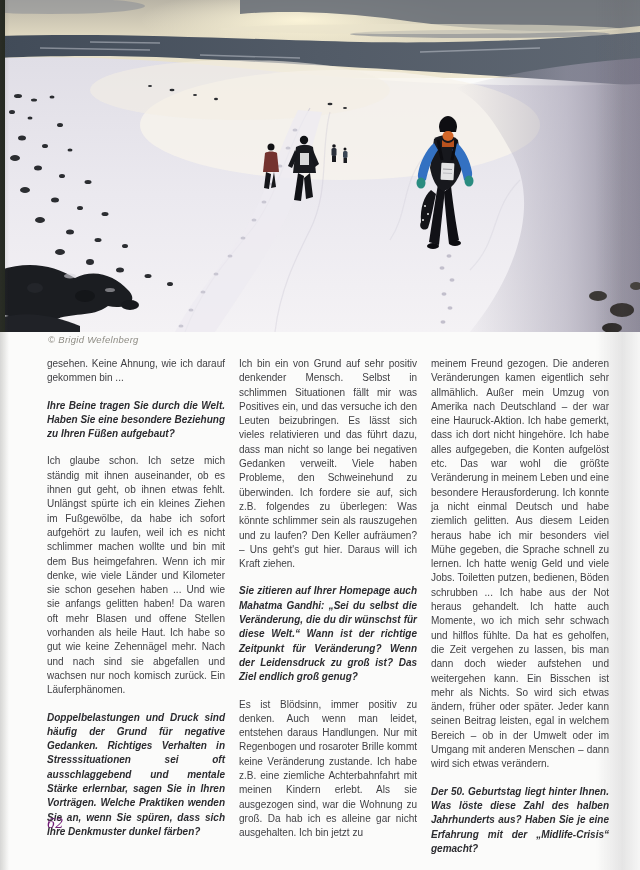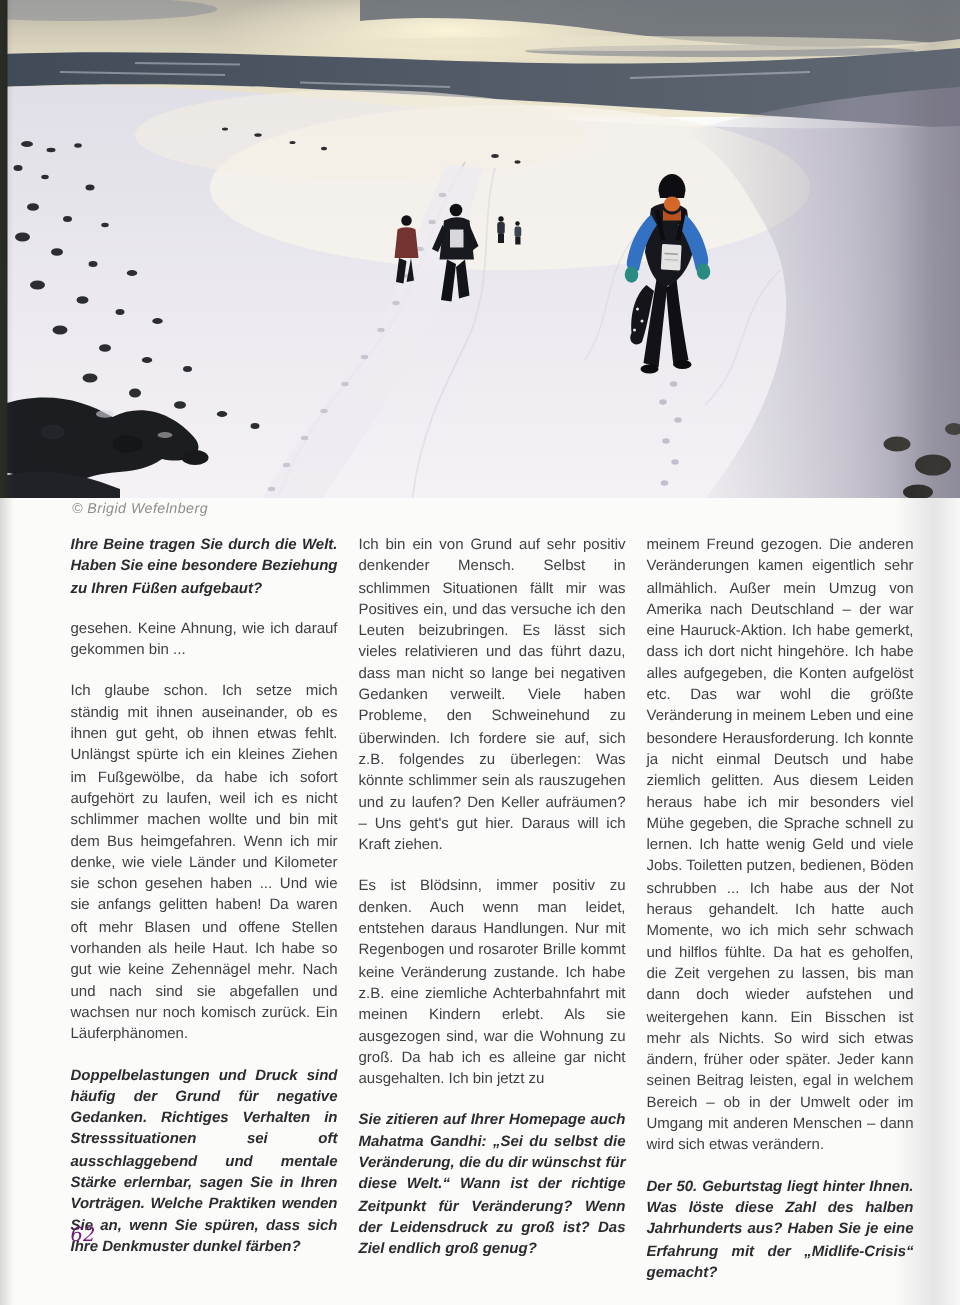--- a/index.html
+++ b/index.html
@@ -218,29 +218,29 @@
       </g>
 
       <rect x="0" y="0" width="5" height="332" fill="#23271f"></rect>
     </svg>
   </figure>
 
   <div class="credit">© Brigid Wefelnberg</div>
 
   <main class="columns">
     <div class="col">
+      <p class="para">gesehen. Keine Ahnung, wie ich darauf gekommen bin ...</p>
       <p class="para question">Ihre Beine tragen Sie durch die Welt. Haben Sie eine besondere Beziehung zu Ihren Füßen aufgebaut?</p>
-      <p class="para">gesehen. Keine Ahnung, wie ich darauf gekommen bin ...</p>
       <p class="para">Ich glaube schon. Ich setze mich ständig mit ihnen auseinander, ob es ihnen gut geht, ob ihnen etwas fehlt. Unlängst spürte ich ein kleines Ziehen im Fußgewölbe, da habe ich sofort aufgehört zu laufen, weil ich es nicht schlimmer machen wollte und bin mit dem Bus heimgefahren. Wenn ich mir denke, wie viele Länder und Kilometer sie schon gesehen haben ... Und wie sie anfangs gelitten haben! Da waren oft mehr Blasen und offene Stellen vorhanden als heile Haut. Ich habe so gut wie keine Zehennägel mehr. Nach und nach sind sie abgefallen und wachsen nur noch komisch zurück. Ein Läuferphänomen.</p>
       <p class="para question">Doppelbelastungen und Druck sind häufig der Grund für negative Gedanken. Richtiges Verhalten in Stresssituationen sei oft ausschlaggebend und mentale Stärke erlernbar, sagen Sie in Ihren Vorträgen. Welche Praktiken wenden Sie an, wenn Sie spüren, dass sich Ihre Denkmuster dunkel färben?</p>
     </div>
     <div class="col">
       <p class="para">Ich bin ein von Grund auf sehr positiv denkender Mensch. Selbst in schlimmen Situationen fällt mir was Positives ein, und das versuche ich den Leuten beizubringen. Es lässt sich vieles relativieren und das führt dazu, dass man nicht so lange bei negativen Gedanken verweilt. Viele haben Probleme, den Schweinehund zu überwinden. Ich fordere sie auf, sich z.B. folgendes zu überlegen: Was könnte schlimmer sein als rauszugehen und zu laufen? Den Keller aufräumen? – Uns geht's gut hier. Daraus will ich Kraft ziehen.</p>
+      <p class="para question">Sie zitieren auf Ihrer Homepage auch Mahatma Gandhi: „Sei du selbst die Veränderung, die du dir wünschst für diese Welt.“ Wann ist der richtige Zeitpunkt für Veränderung? Wenn der Leidensdruck zu groß ist? Das Ziel endlich groß genug?</p>
       <p class="para">Es ist Blödsinn, immer positiv zu denken. Auch wenn man leidet, entstehen daraus Handlungen. Nur mit Regenbogen und rosaroter Brille kommt keine Veränderung zustande. Ich habe z.B. eine ziemliche Achterbahnfahrt mit meinen Kindern erlebt. Als sie ausgezogen sind, war die Wohnung zu groß. Da hab ich es alleine gar nicht ausgehalten. Ich bin jetzt zu</p>
-      <p class="para question">Sie zitieren auf Ihrer Homepage auch Mahatma Gandhi: „Sei du selbst die Veränderung, die du dir wünschst für diese Welt.“ Wann ist der richtige Zeitpunkt für Veränderung? Wenn der Leidensdruck zu groß ist? Das Ziel endlich groß genug?</p>
     </div>
     <div class="col">
       <p class="para">meinem Freund gezogen. Die anderen Veränderungen kamen eigentlich sehr allmählich. Außer mein Umzug von Amerika nach Deutschland – der war eine Hauruck-Aktion. Ich habe gemerkt, dass ich dort nicht hingehöre. Ich habe alles aufgegeben, die Konten aufgelöst etc. Das war wohl die größte Veränderung in meinem Leben und eine besondere Herausforderung. Ich konnte ja nicht einmal Deutsch und habe ziemlich gelitten. Aus diesem Leiden heraus habe ich mir besonders viel Mühe gegeben, die Sprache schnell zu lernen. Ich hatte wenig Geld und viele Jobs. Toiletten putzen, bedienen, Böden schrubben ... Ich habe aus der Not heraus gehandelt. Ich hatte auch Momente, wo ich mich sehr schwach und hilflos fühlte. Da hat es geholfen, die Zeit vergehen zu lassen, bis man dann doch wieder aufstehen und weitergehen kann. Ein Bisschen ist mehr als Nichts. So wird sich etwas ändern, früher oder später. Jeder kann seinen Beitrag leisten, egal in welchem Bereich – ob in der Umwelt oder im Umgang mit anderen Menschen – dann wird sich etwas verändern.</p>
       <p class="para question">Der 50. Geburtstag liegt hinter Ihnen. Was löste diese Zahl des halben Jahrhunderts aus? Haben Sie je eine Erfahrung mit der „Midlife-Crisis“ gemacht?</p>
     </div>
   </main>
 
   <div class="page-number">62</div>
 
   <div class="edge-left"></div>

